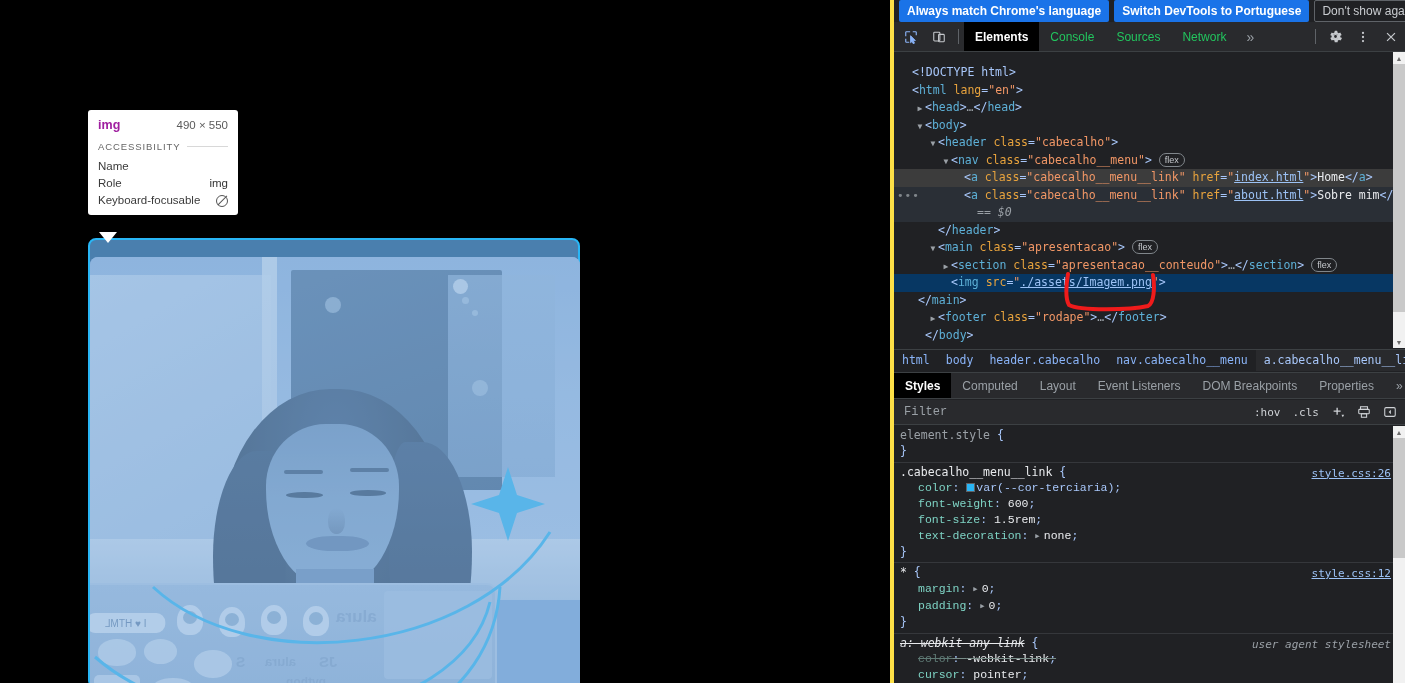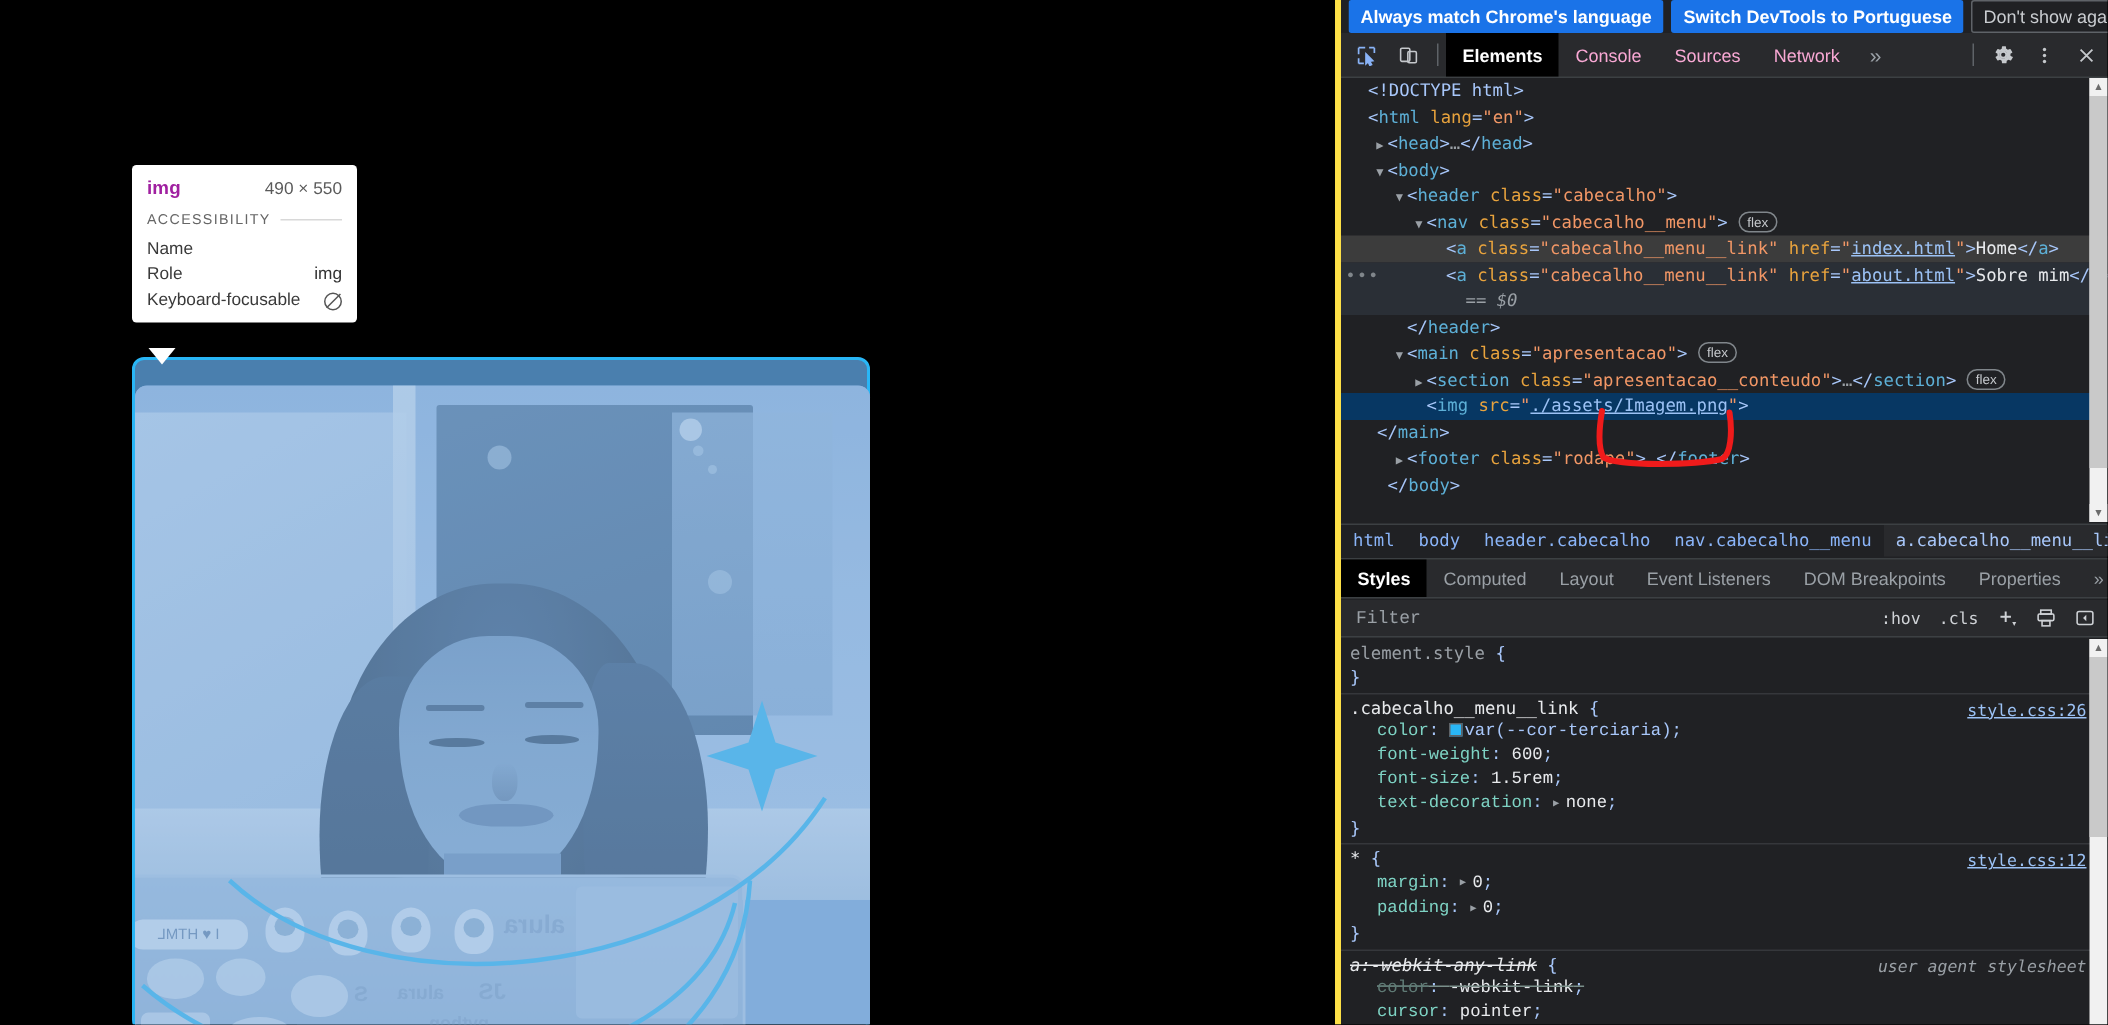--- a/index.html
+++ b/index.html
@@ -135,30 +135,30 @@
   
   #dt-toolbar {
     height:30px; background:#292a2d; border-bottom:1px solid #3c4043;
     display:flex; align-items:stretch; padding-left:3px;
   }
   .ticon { width:28px; display:flex; align-items:center; justify-content:center; cursor:pointer;}
   .ticon.active svg { stroke:#8ab4f8; fill:#8ab4f8;}
   .tsep { width:1px; margin:7px 5px; background:#5f6368;}
   .dt-tabs { display:flex; align-items:stretch; }
   .dt-tab {
-    padding:0 11px; display:flex; align-items:center; font-size:12px; color:#f9a8d4;
+    padding:0 11px; display:flex; align-items:center; font-size:12px; color:#22c55e;
     white-space:nowrap; cursor:pointer;
   }
   .dt-tab.sel { background:#000; color:#fff; font-weight:bold;}
   .dt-more { padding:0 9px; display:flex; align-items:center; color:#9aa0a6; font-size:14px;}
   .tb-right { margin-left:auto; display:flex; align-items:stretch; }
 
   
   #dom-tree {
-    position:absolute; top:52px; left:0; right:0; height:296px;
+    position:absolute; top:64px; left:0; right:0; height:296px;
     background:#202124; overflow:hidden;
     font-family:"DejaVu Sans Mono", monospace; font-size:11.5px; line-height:17.5px;
   }
   .dl { position:relative; white-space:pre; padding-left:8px; height:17.5px;}
   .dl.sel { background:#073763;}
   .dl.hov { background:#3c3c3c;}
   .dl.selrow { background:#2a2f36; }
   .gutter { position:absolute; left:3px; top:0; color:#80868b; letter-spacing:1px; font-size:11px;}
   .tw { color:#9aa0a6; display:inline-block; width:10px; text-align:center; font-size:8px; }
   .tw.open::before { content:"\25BC"; }

